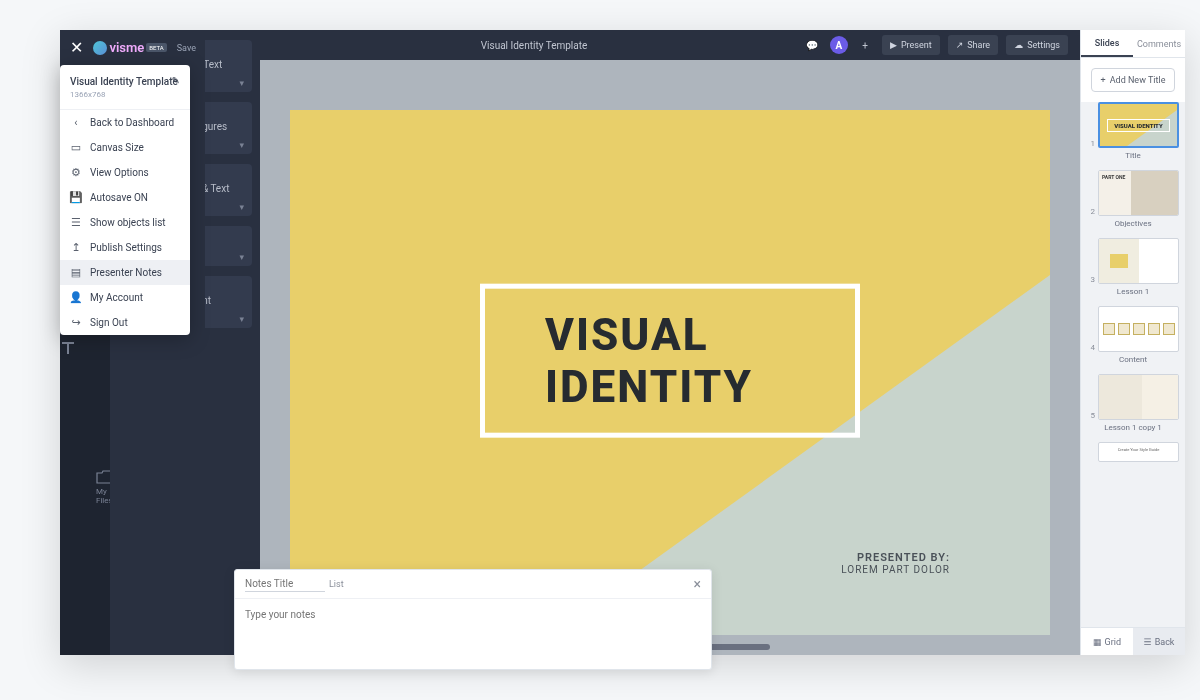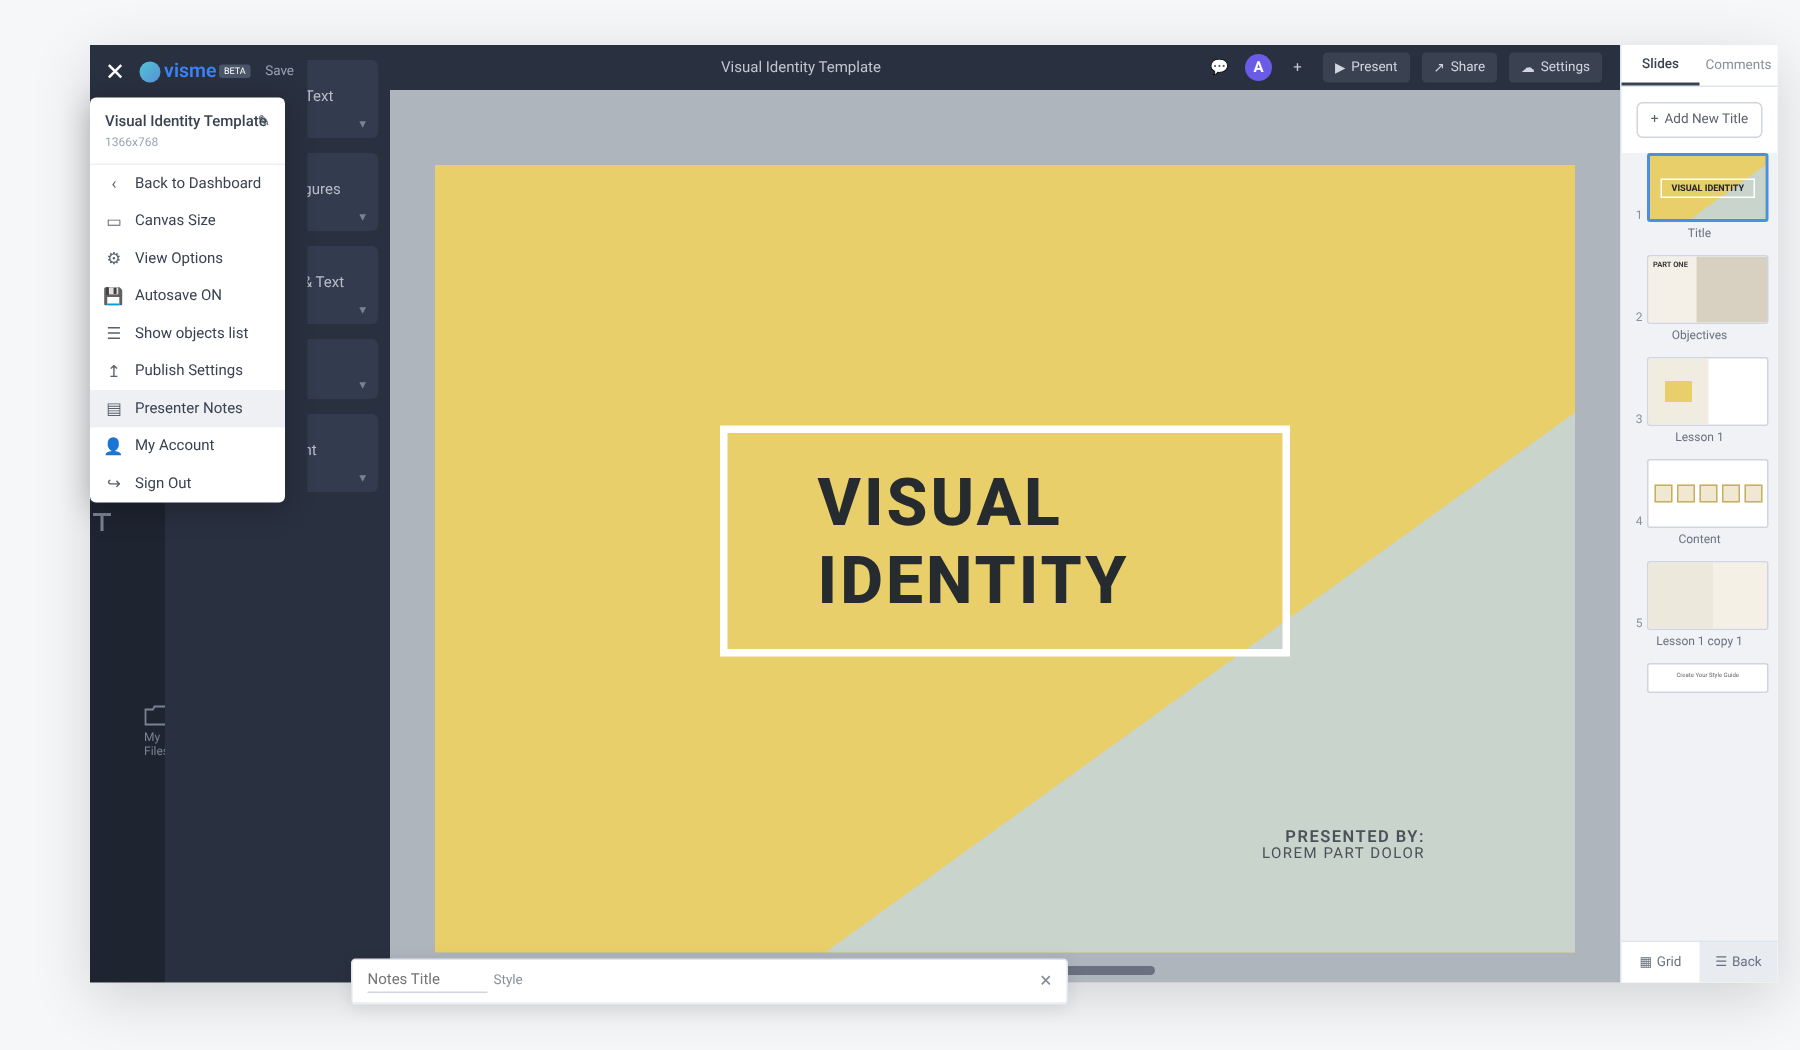--- a/index.html
+++ b/index.html
@@ -65,21 +65,21 @@
 .notes-title-in{border:none;border-bottom:1px solid #d0d5dd;font-size:10px;width:80px;outline:none;padding:2px 0}
 .notes-edit{font-size:9px;color:#8a8f9a;cursor:pointer}
 .notes-close{margin-left:auto;font-size:14px;color:#8a8f9a;cursor:pointer}
 .notes-body{padding:10px;height:70px}
 .notes-body textarea{border:none;outline:none;width:100%;height:100%;font-size:10px;color:#5a616e;resize:none}
 .hamburger-menu{position:absolute;top:30px;left:60px;width:145px;background:#293040;z-index:50}
 .hm-top{display:flex;align-items:center;gap:10px;padding:8px 10px}
 .hm-close{color:#fff;font-size:16px;cursor:pointer;font-weight:300}
 .hm-logo{display:flex;align-items:center;gap:2px}
 .hm-logo-ic{width:14px;height:14px;background:linear-gradient(135deg,#4ec5d6,#5a8fd6);border-radius:50%}
-.hm-logo-tx{color:#3b82f6;font-size:13px;font-weight:600}
+.hm-logo-tx{color:#f0abfc;font-size:13px;font-weight:600}
 .hm-beta{background:#4a5568;color:#fff;font-size:6px;padding:1px 3px;border-radius:2px}
 .hm-save{margin-left:auto;color:#9aa3b5;font-size:9px;cursor:pointer}
 .hm-drop{background:#fff;border-radius:4px;box-shadow:0 4px 20px rgba(0,0,0,0.25);overflow:hidden;width:130px}
 .hm-proj{padding:10px;border-bottom:1px solid #eef0f4;position:relative}
 .hm-proj-t{font-size:10px;color:#3a4252;font-weight:500;line-height:1.3}
 .hm-proj-d{font-size:8px;color:#9aa3b5;margin-top:2px}
 .hm-proj-e{position:absolute;right:10px;top:10px;font-size:10px;cursor:pointer;color:#3a4252}
 .hm-item{display:flex;align-items:center;gap:8px;padding:6px 10px;font-size:10px;color:#3a4252;cursor:pointer}
 .hm-item:hover,.hm-item.hl{background:#eef0f4}
 .hm-ic{width:12px;display:flex;justify-content:center;color:#5a616e;font-size:11px}
@@ -271,22 +271,25 @@
           <span>☰</span>
           <span>Back</span>
         </div>
     </div>
   </div>
 </div>
 
 <div class="notes-panel">
   <div class="notes-head">
     <input class="notes-title-in" placeholder="Notes Title" style="">
-    <span class="notes-edit">Style</span>
+    <span class="notes-edit">List</span>
     <span class="notes-close">×</span>
+  </div>
+  <div class="notes-body">
+    <textarea placeholder="Type your notes" style=""></textarea>
   </div>
 </div>
 
 <div class="hamburger-menu">
   <div class="hm-top">
     <span class="hm-close">✕</span>
     <div class="hm-logo">
       <div class="hm-logo-ic"></div>
       <span class="hm-logo-tx">visme</span>
       <span class="hm-beta">BETA</span>

